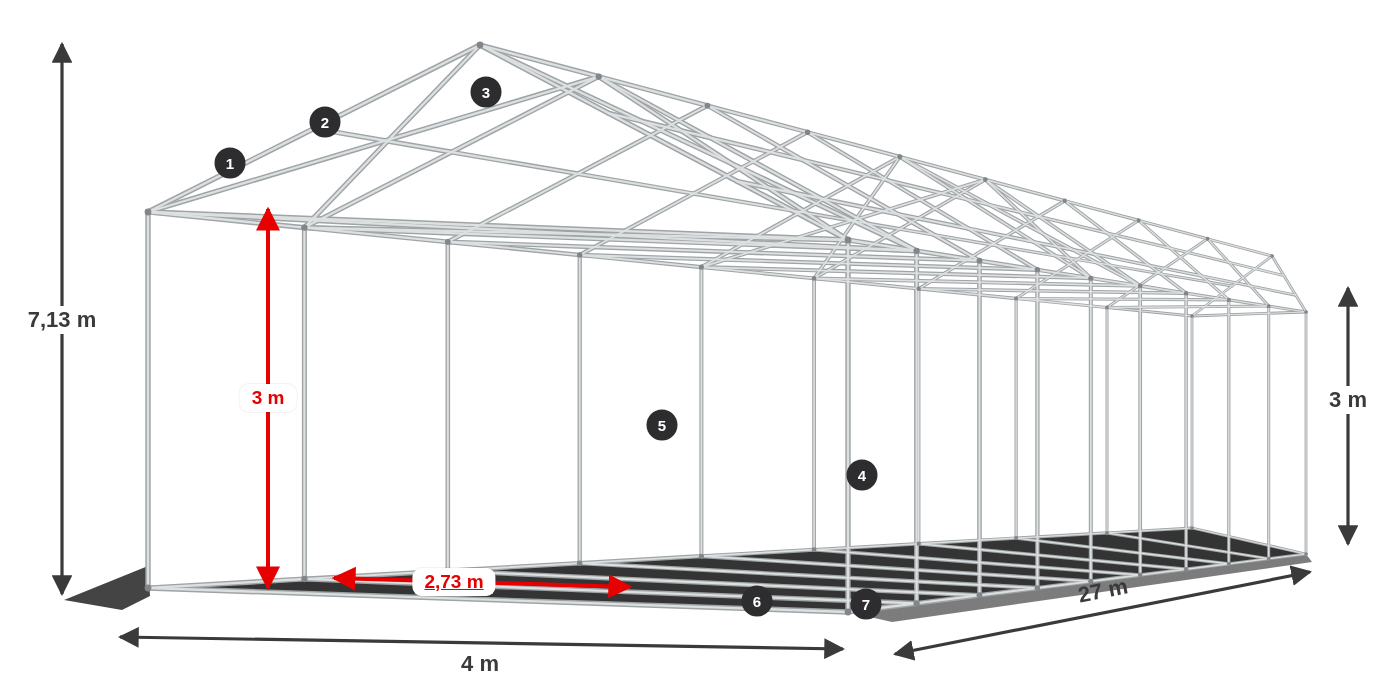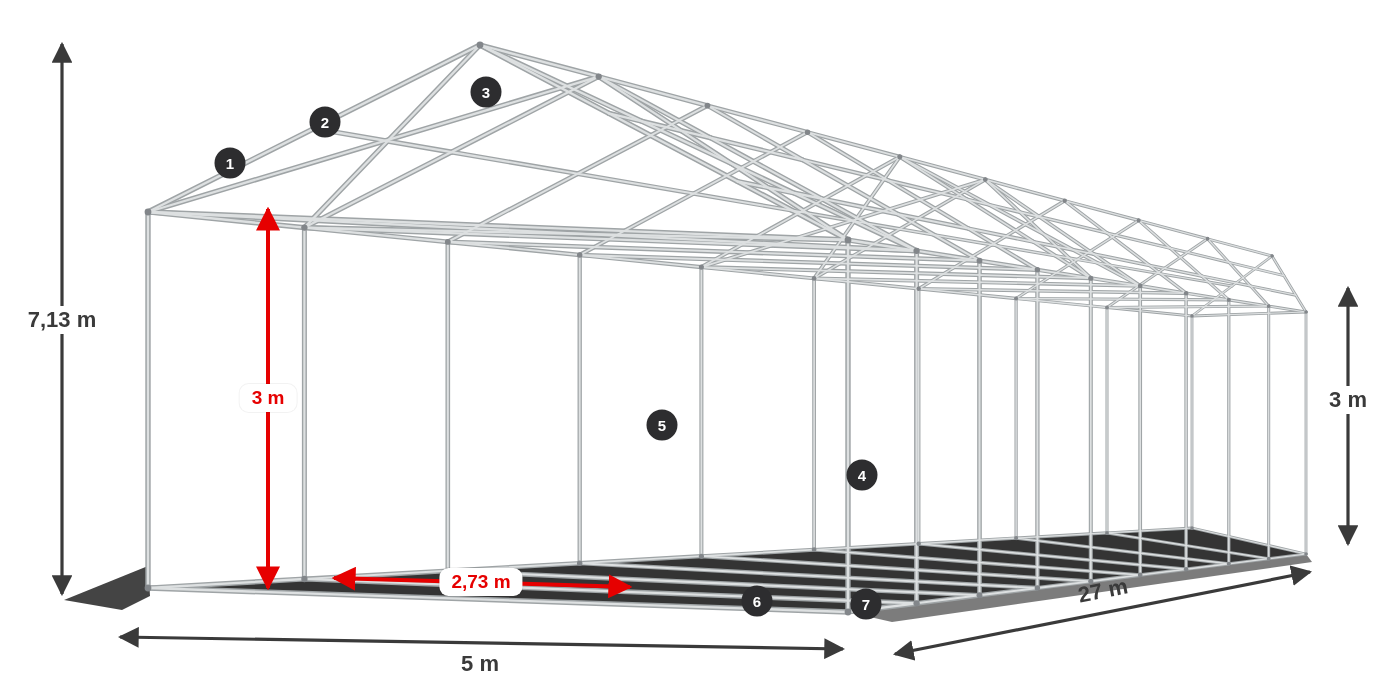--- a/index.html
+++ b/index.html
@@ -412,25 +412,25 @@
       <line class="dimD" x1="1348" y1="288" x2="1348" y2="544" marker-start="url(#mD)" marker-end="url(#mD)"></line>
       <line class="dimD" x1="120" y1="637" x2="843" y2="649" marker-start="url(#mD)" marker-end="url(#mD)"></line>
       <line class="dimD" x1="895" y1="654" x2="1310" y2="572" marker-start="url(#mD)" marker-end="url(#mD)"></line>
       <line class="dimR" x1="268" y1="209" x2="268" y2="588" marker-start="url(#mR)" marker-end="url(#mR)"></line>
       <line class="dimR" x1="334" y1="578" x2="630" y2="587" marker-start="url(#mR)" marker-end="url(#mR)"></line>
     </g>
   </svg>
 
   <div class="lbl" style="left:62px;top:320px;">7,13 m</div>
   <div class="lbl" style="left:1348px;top:400px;">3 m</div>
-  <div class="lbl" style="left:480px;top:664px;background:transparent;">5 m</div>
+  <div class="lbl" style="left:480px;top:664px;background:transparent;">4 m</div>
   <div class="lbl rot" style="left:1103px;top:591px;background:transparent;">27 m</div>
 
   <div class="pill" style="left:268px;top:398px;">3 m</div>
-  <div class="pill" style="left:481px;top:582px;">2,73 m</div>
+  <div class="pill" style="left:454px;top:582px;text-decoration:underline;">2,73 m</div>
 
   <div class="badge" style="left:230px;top:163px;">1</div>
   <div class="badge" style="left:325px;top:122px;">2</div>
   <div class="badge" style="left:486px;top:92px;">3</div>
   <div class="badge" style="left:862px;top:475px;">4</div>
   <div class="badge" style="left:662px;top:425px;">5</div>
   <div class="badge" style="left:757px;top:601px;">6</div>
   <div class="badge" style="left:866px;top:604px;">7</div>
 
 </div>

